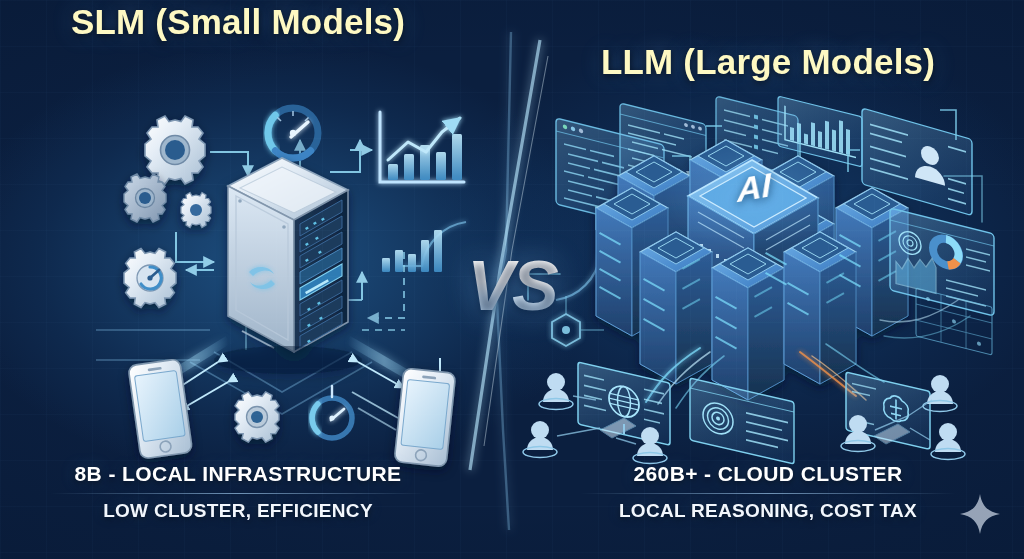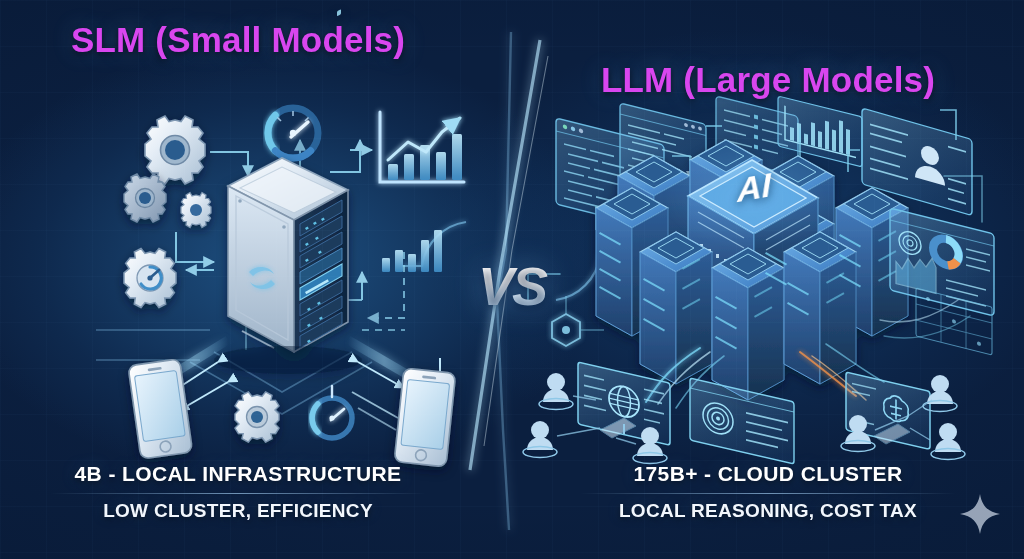--- a/index.html
+++ b/index.html
@@ -27,22 +27,22 @@
       linear-gradient(90deg, rgba(120,190,255,.022) 1px, transparent 1px);
     background-size:46px 46px;
     mix-blend-mode:screen;
   }
 
   .layer{position:absolute;inset:0;}
   svg.layer{overflow:visible;}
 
   
   .title{
-    position:absolute;top:20px;width:440px;text-align:center;
-    font-size:35px;font-weight:700;letter-spacing:.2px;color:#d946ef;
+    position:absolute;top:2px;width:440px;text-align:center;
+    font-size:35px;font-weight:700;letter-spacing:.2px;color:#fef9c3;
     text-shadow:0 2px 7px rgba(0,0,0,.62), 0 0 22px rgba(120,190,255,.30);
     z-index:40;
   }
   .title.left{left:18px;}
   .title.right{left:548px;margin-top:40px;}
 
   
   .caption{position:absolute;width:440px;text-align:center;z-index:40;}
   .caption.left{left:18px;}
   .caption.right{left:548px;}
@@ -57,21 +57,21 @@
   .cap-sub{
     font-size:19px;font-weight:700;color:#f2f7fd;letter-spacing:.3px;
     text-shadow:0 2px 6px rgba(0,0,0,.6), 0 0 14px rgba(120,190,255,.22);
   }
 
   
   .vs-wrap{position:absolute;left:462px;top:236px;width:100px;height:100px;z-index:60;}
   .vs-text{
     position:absolute;left:0;top:0;width:100px;height:100px;
     display:flex;align-items:center;justify-content:center;
-    font-size:54px;font-weight:700;font-style:italic;letter-spacing:-2px;
+    font-size:70px;font-weight:700;font-style:italic;letter-spacing:-2px;
     background:linear-gradient(180deg,#ffffff 0%,#ffffff 46%,#cfe4f7 62%,#9dc4e6 100%);
     -webkit-background-clip:text;background-clip:text;color:transparent;
     text-shadow:0 3px 10px rgba(0,20,50,.55);
     filter:drop-shadow(0 0 14px rgba(130,200,255,.38));
   }
 </style>
 </head>
 <body>
 
 <div class="stage">
@@ -763,26 +763,26 @@
     <ellipse cx="752" cy="198" rx="90" ry="52" fill="url(#gGlowC)" opacity=".35"></ellipse>
   </svg>
 
   <div style="position:absolute;left:714px;top:168px;width:80px;text-align:center;font-size:34px;font-weight:700;font-style:italic;color:#ffffff;text-shadow:0 2px 8px rgba(10,50,90,.8);transform:skewY(-8deg) rotate(-2deg);z-index:35;">AI</div>
 
   <div class="vs-wrap">
     <div class="vs-text">VS</div>
   </div>
 
   <div class="caption left" style="top:462px;">
-    <div class="cap-main">4B - LOCAL INFRASTRUCTURE</div>
+    <div class="cap-main">8B - LOCAL INFRASTRUCTURE</div>
     <div class="cap-rule"></div>
     <div class="cap-sub">LOW CLUSTER, EFFICIENCY</div>
   </div>
   <div class="caption right" style="top:462px;">
-    <div class="cap-main">175B+ - CLOUD CLUSTER</div>
+    <div class="cap-main">260B+ - CLOUD CLUSTER</div>
     <div class="cap-rule"></div>
     <div class="cap-sub">LOCAL REASONING, COST TAX</div>
   </div>
 
   <svg style="position:absolute;left:958px;top:492px;" width="44" height="44" viewBox="0 0 44 44">
     <path d="M22 2 C24 14 30 20 42 22 C30 24 24 30 22 42 C20 30 14 24 2 22 C14 20 20 14 22 2 Z" fill="#b9c6d6" opacity=".8"></path>
   </svg>
 
 </div>
 

